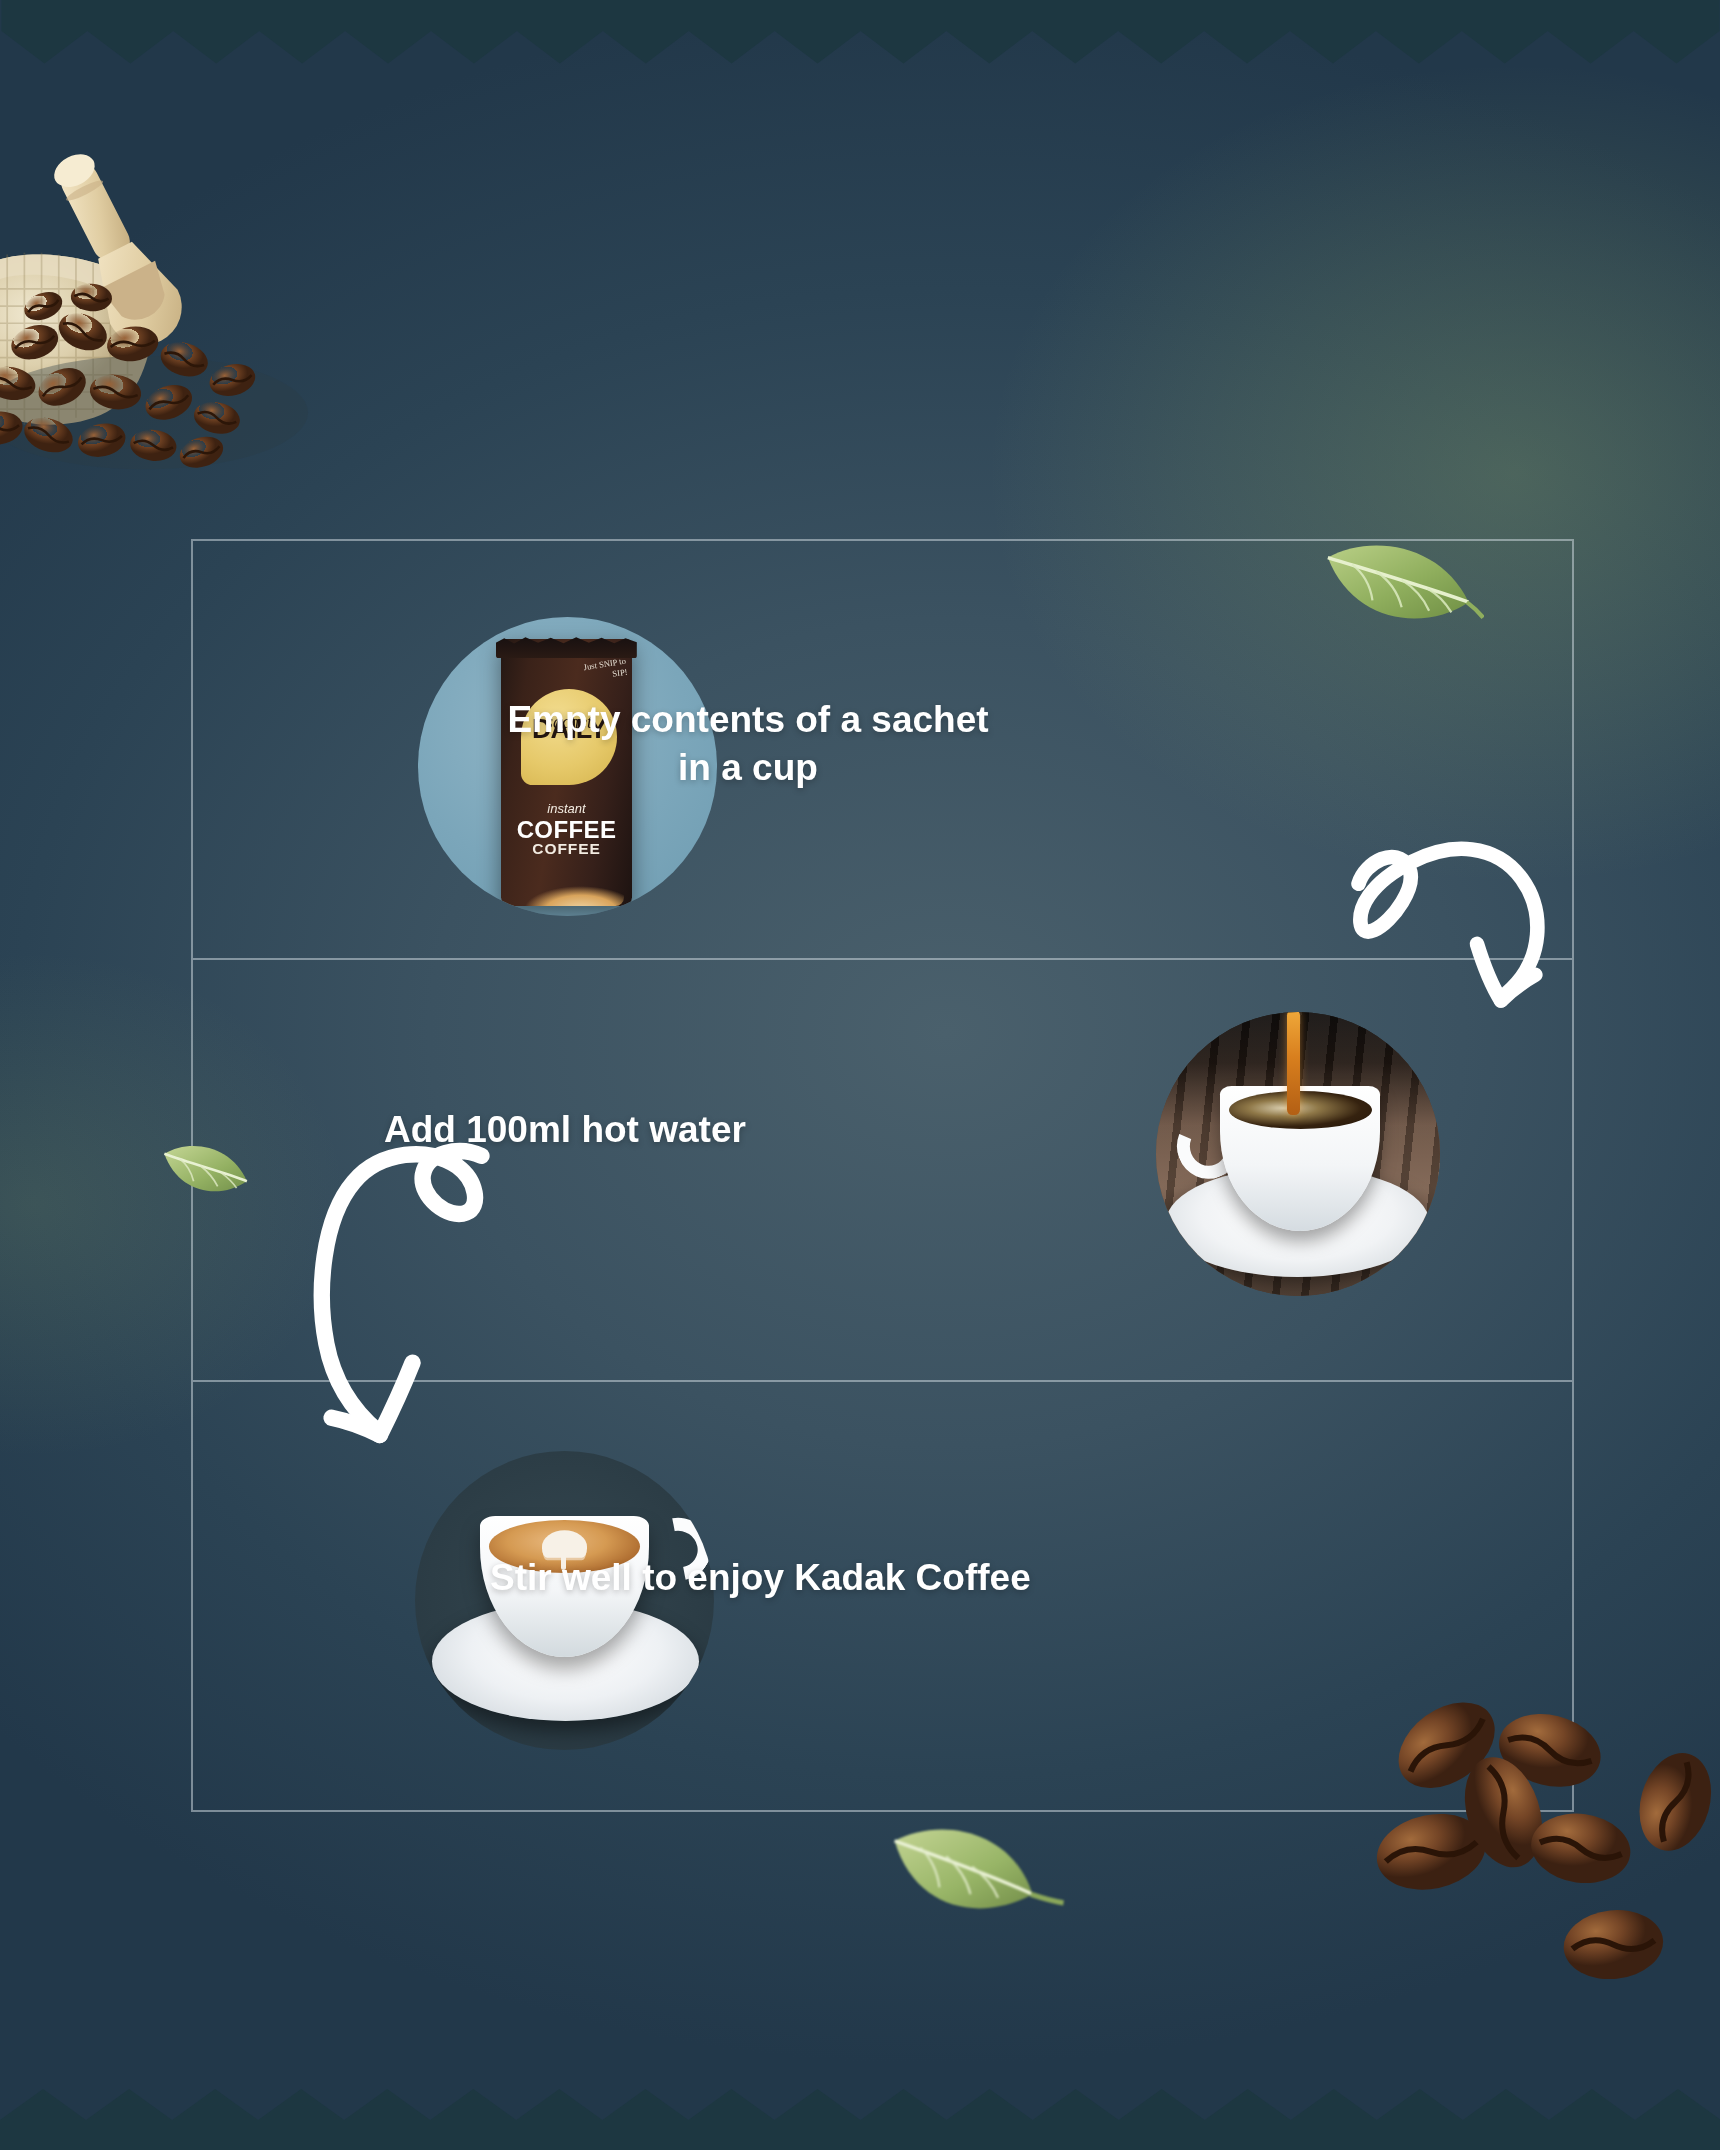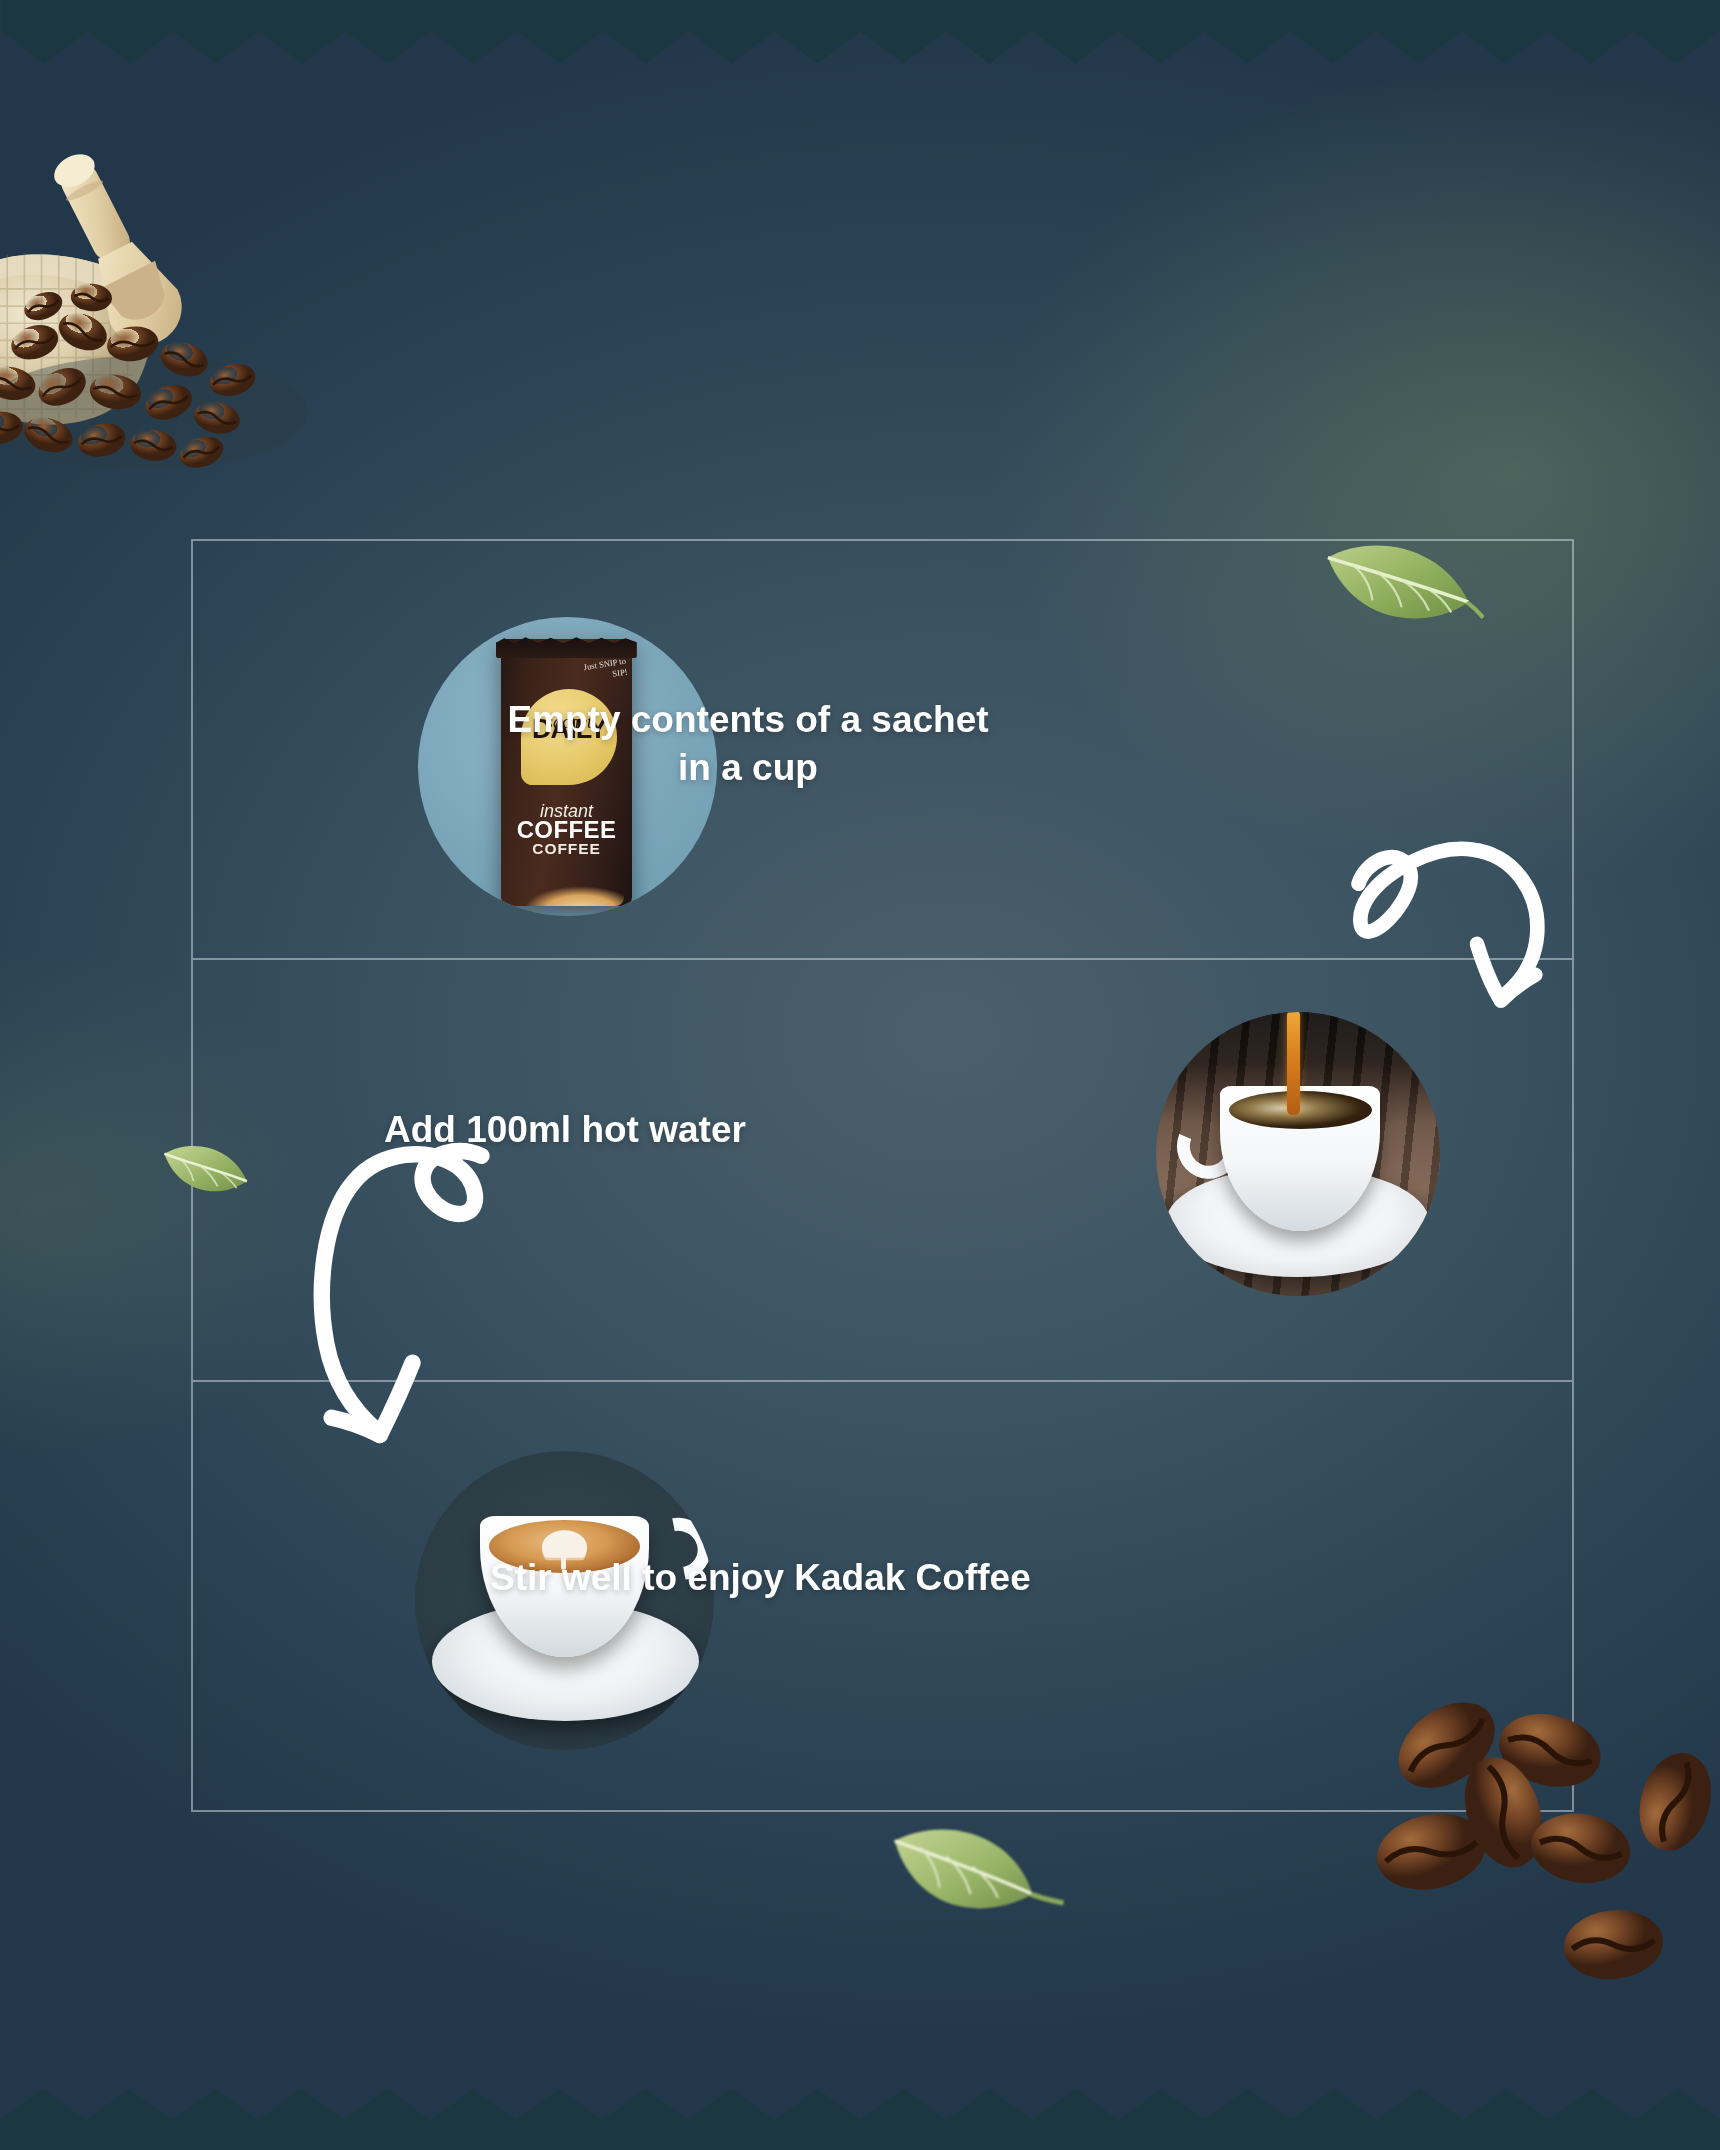--- a/index.html
+++ b/index.html
@@ -101,21 +101,21 @@
   }
   .sachet .bubble .b1{
     position:absolute; left:0; top:22.4px; width:96px;
     text-align:center; font-size:18px; color:#231611;
     font-family:"Liberation Serif", serif; font-style:italic; letter-spacing:0px;
   }
   .sachet .bubble .b2{
     position:absolute; left:0; top:25px; width:96px;
     text-align:center; font-size:27px; font-weight:bold; color:#231611; letter-spacing:-0.9px;
   }
-  .sachet .l1{ position:absolute; left:0; top:162px; width:131px; text-align:center; font-size:18px; font-style:italic; color:#f3ece2; }
+  .sachet .l1{ position:absolute; left:0; top:162px; width:131px; text-align:center; font-size:13px; font-style:italic; color:#f3ece2; }
   .sachet .l2{ position:absolute; left:0; top:177px; width:131px; text-align:center; font-size:24px; font-weight:bold; color:#ffffff; letter-spacing:0.4px;}
   .sachet .l3{ position:absolute; left:0; top:201px; width:131px; text-align:center; font-size:15.5px; font-weight:bold; color:#f3ece2; letter-spacing:0.9px;}
   .sachet .snip{
     position:absolute; right:5.2px; top:20.6px; width:57px;
     font-size:8.6px; color:#e8e2d6; text-align:right;
     transform:rotate(-9deg); line-height:1.25;
     font-family:"Liberation Serif", serif;
   }
   .sachet .foam{
     position:absolute; left:8.6px; bottom:0; width:114px; height:46px;

